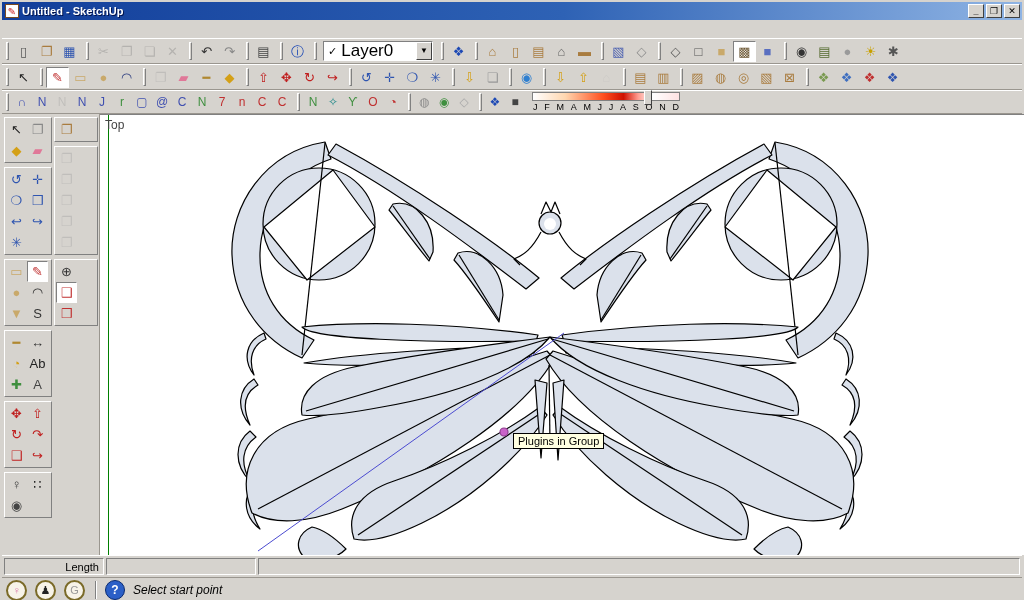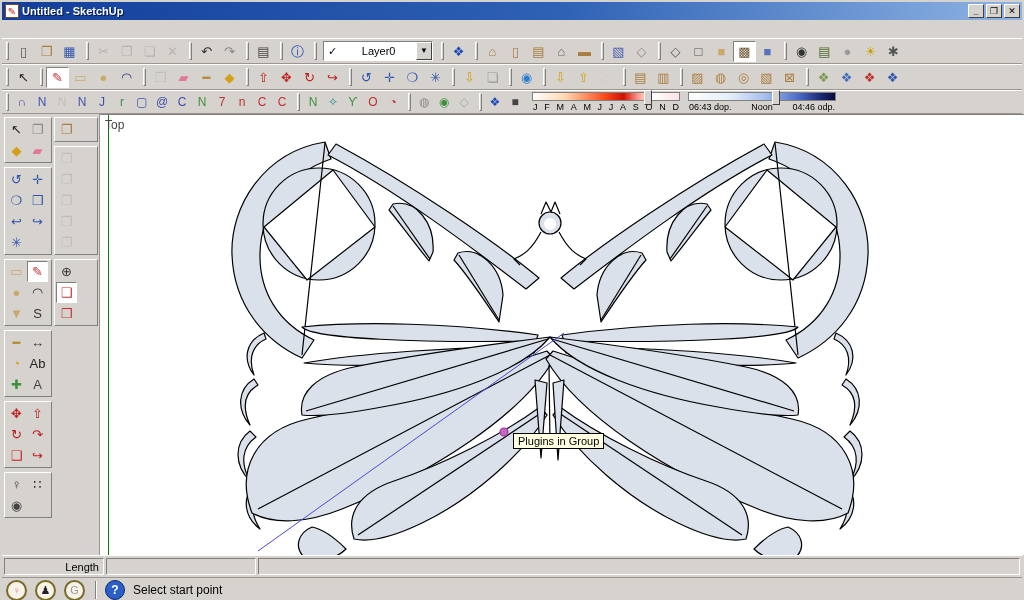--- a/index.html
+++ b/index.html
@@ -38,21 +38,21 @@
   .tbtn { width:23px; height:21px; background:transparent; border:1px solid transparent;
     display:flex; align-items:center; justify-content:center; }
   .tbtn.pressed { background:#fff; border-color:#808080 #fff #fff #808080; }
   .tbtn.disabled .glyph { opacity:.35; filter:grayscale(1); }
   .glyph { font-size:13px; line-height:1; }
   #row3 .tbtn { width:20px; height:19px; } #row3 .glyph { font-size:12px; }
 
   .layer-combo { display:flex; align-items:center; height:20px; background:#fff;
     border:1px solid; border-color:#808080 #fff #fff #808080; width:110px; margin:0 3px; }
   .layer-combo .chk { margin:0 4px; font-size:11px; }
-  .layer-combo .val { flex:1; font-size:11px;text-align:center; }
+  .layer-combo .val { flex:1; font-size:17px; }
   .combo-arrow { width:16px; height:18px; background:#d6d3ce; border:1px solid;
     border-color:#fff #404040 #404040 #fff; font-size:8px; text-align:center; line-height:16px; }
 
   
   .slider-wrap { display:flex; flex-direction:column; margin:0 4px; width:148px; }
   .track { position:relative; height:9px; border:1px solid #808080; background:#fff; }
   .thumb { position:absolute; top:-3px; width:8px; height:15px; background:#d6d3ce;
     border:1px solid; border-color:#fff #404040 #404040 #fff; }
   .track1 { background:linear-gradient(90deg,#fff 0%,#ffd7b0 22%,#ff5020 48%,#cf1000 62%,#ff9c90 72%,#ffffff 82%,#ffe2e2 100%); }
   .track2 { background:linear-gradient(90deg,#fff 0%,#e4edfa 28%,#a8c0ec 52%,#4f6ecb 74%,#1a2a78 90%,#070c3a 100%); }
@@ -86,21 +86,21 @@
 
   
   .statusbar { position:absolute; left:0; top:575px; right:0; height:25px; background:#d6d3ce;
     border-top:1px solid #9a968f; display:flex; align-items:center; padding-left:4px; }
   .scircle { width:21px; height:21px; border-radius:50%; border:2px solid #7a6a28; background:#f7f3e8;
     display:flex; align-items:center; justify-content:center; font-size:11px; margin-right:8px; }
   .sep { width:2px; height:18px; border-left:1px solid #808080; border-right:1px solid #fff; margin:0 8px 0 2px; }
   .qcircle { width:20px; height:20px; border-radius:50%; background:#2b5fc7; color:#fff; font-weight:bold;
     display:flex; align-items:center; justify-content:center; font-size:12px; margin-right:8px;
     border:1px solid #0a2a70; }
-  .help-text { font-size:12px; color:#000; }
+  .help-text { font-size:12px; color:#000;font-style:italic; }
 </style>
 </head>
 <body>
 
 <div class="win">
 
   <div class="titlebar">
     <span class="appicon">✎</span>
     <span class="title">Untitled - SketchUp</span>
     <span class="wbtns">
@@ -470,30 +470,20 @@
           <span>M</span>
           <span>A</span>
           <span>M</span>
           <span>J</span>
           <span>J</span>
           <span>A</span>
           <span>S</span>
           <span>O</span>
           <span>N</span>
           <span>D</span>
-        </div>
-      </div>
-      <div class="slider-wrap">
-        <div class="track track2">
-          <div class="thumb" style="left: 57%;"></div>
-        </div>
-        <div class="time-labels">
-          <span>06:43 dop.</span>
-          <span>Noon</span>
-          <span>04:46 odp.</span>
         </div>
       </div>
     </div>
 
   <div class="palette">
     <div class="pcol" id="colA">
         <div class="pgroup">
           <div class="tbtn">
             <span class="glyph" style="color: rgb(34, 34, 34);">↖</span>
           </div>

